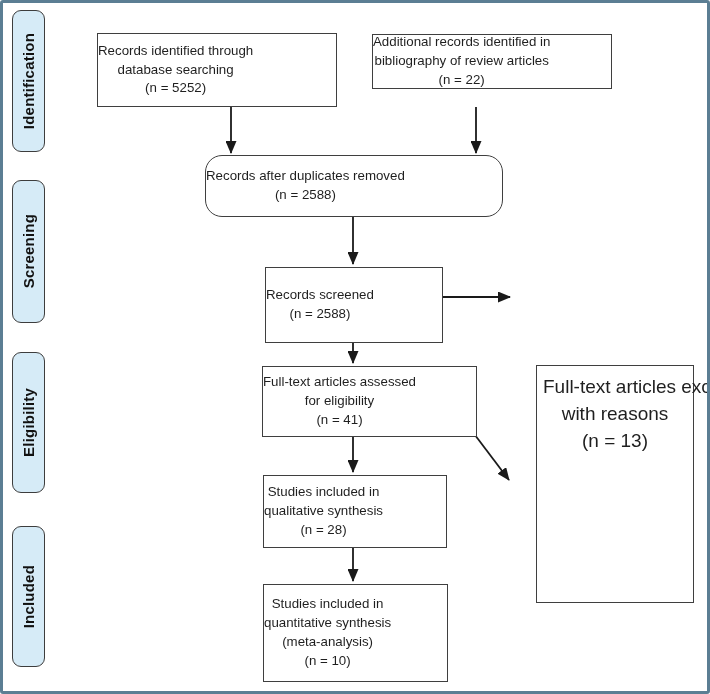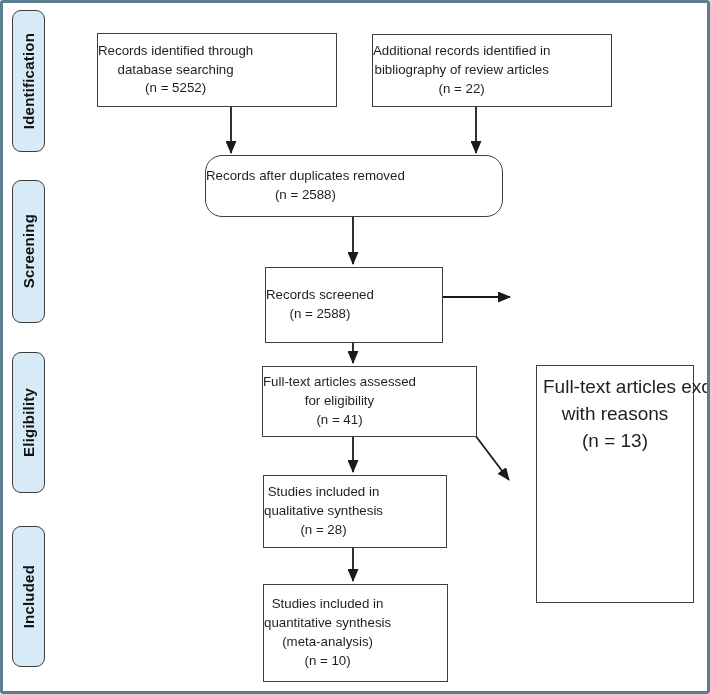--- a/index.html
+++ b/index.html
@@ -67,21 +67,21 @@
     display: flex;
     align-items: center;
     justify-content: flex-start;
     text-align: center;
     font-size: 13.3px;
     line-height: 1.42;
     z-index: 2;
   }
   .box-text { white-space: pre; }
   .box-identified   { left: 97px;  top: 33px;  width: 240px; height: 74px; }
-  .box-additional   { left: 372px; top: 34px;  width: 240px; height: 73px; }
+  .box-additional   { left: 372px; top: 34px;  width: 240px; height: 55px; }
   .box-dedup        { left: 205px; top: 155px; width: 298px; height: 62px; border-radius: 17px; }
   .box-screened     { left: 265px; top: 267px; width: 178px; height: 76px; }
   .box-excluded     { left: 513px; top: 267px; width: 185px; height: 60px; }
   .box-fulltext     { left: 262px; top: 366px; width: 215px; height: 71px; }
   .box-qualitative  { left: 263px; top: 475px; width: 184px; height: 73px; }
   .box-quantitative { left: 263px; top: 584px; width: 185px; height: 98px; }
 
   .box-ftexcluded {
     left: 536px; top: 365px; width: 158px; height: 238px;
     display: block;

